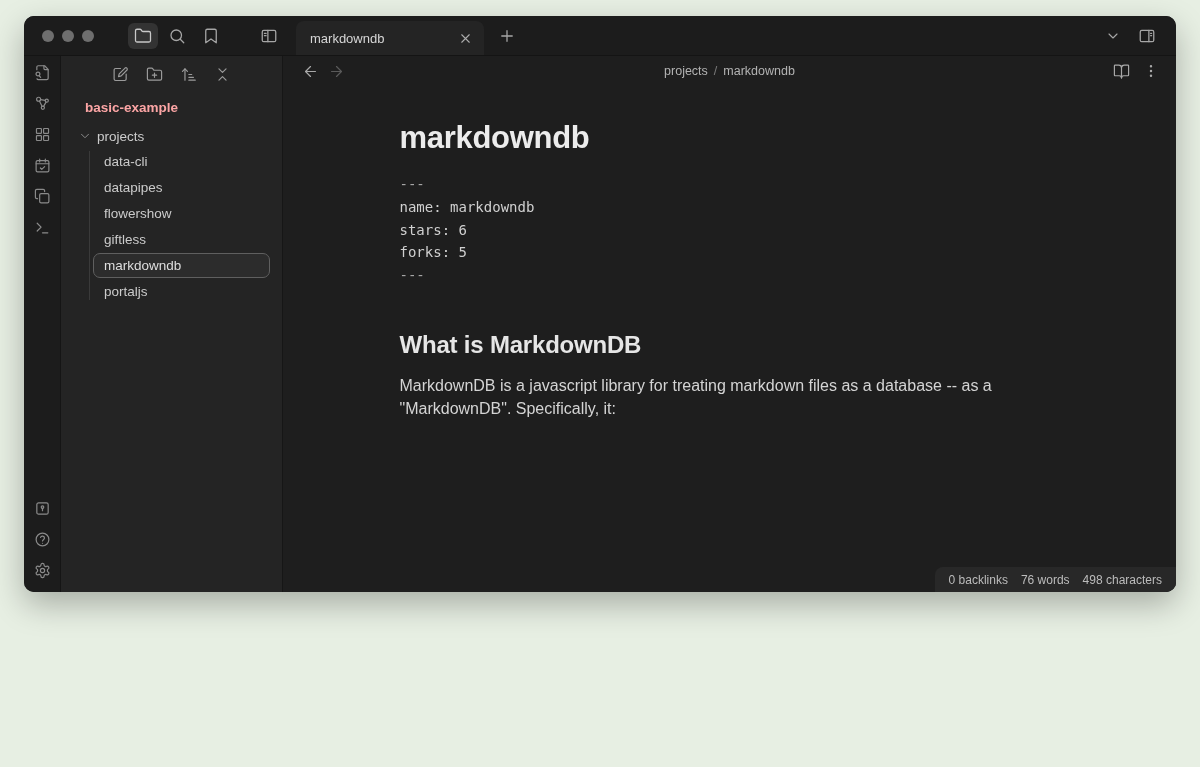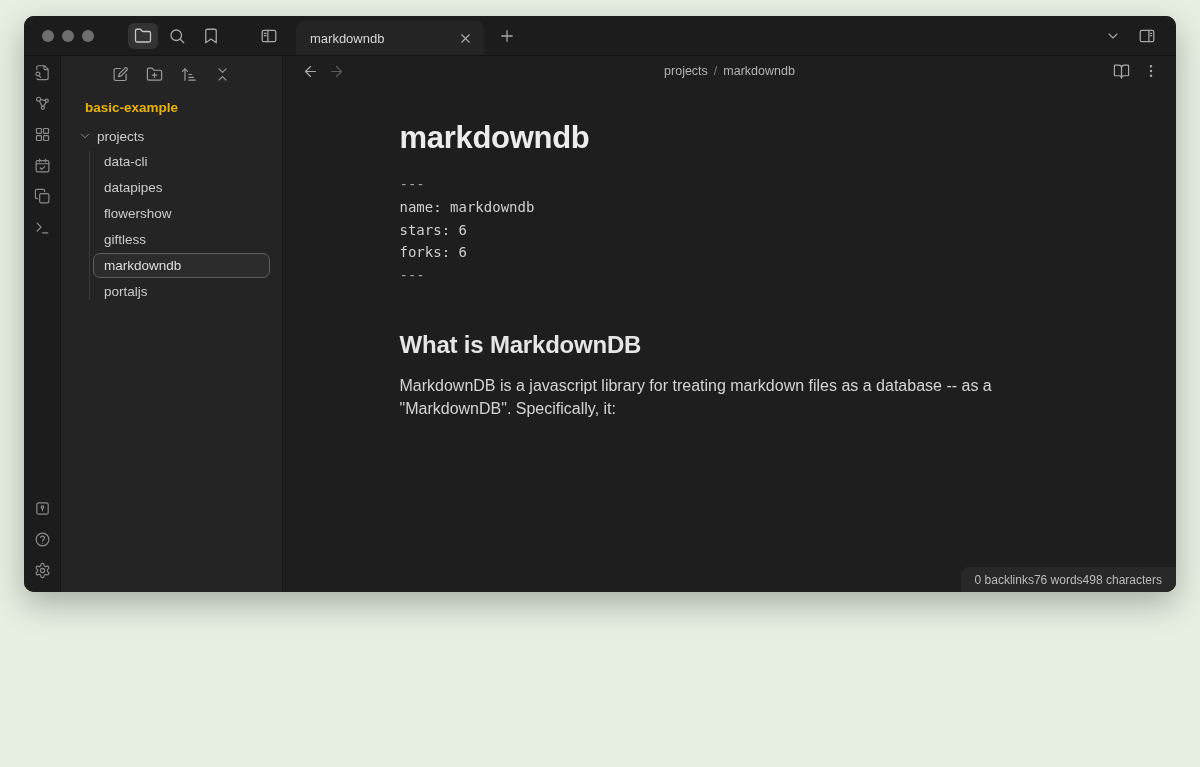--- a/index.html
+++ b/index.html
@@ -46,21 +46,21 @@
   .ribbon .grp { display:flex; flex-direction:column; align-items:center; gap:7px; }
   .ribbon .grp.bottom { margin-top:auto; }
   .rb-btn { width:24px; height:24px; display:flex; align-items:center; justify-content:center; color:#8a8a8a; border-radius:5px; }
   
   .explorer {
     width:222px; flex:0 0 auto; background:#242424; border-right:1px solid #161616;
     padding:4px 0 0 0; font-size:13.5px; color:#cccccc;
   }
   .ex-toolbar { display:flex; justify-content:center; gap:9px; margin-top:2px; }
   .ex-btn { width:25px; height:24px; display:flex; align-items:center; justify-content:center; color:#9a9a9a; border-radius:5px; }
-  .vault-name { font-weight:700; color:#eab308; font-size:13.5px; margin:14px 0 8px 24px; }
+  .vault-name { font-weight:700; color:#fca5a5; font-size:13.5px; margin:14px 0 8px 24px; }
   .folder-row { display:flex; align-items:center; height:26px; padding-left:16px; color:#cccccc; }
   .folder-row .chev { width:16px; height:16px; color:#8a8a8a; display:flex; align-items:center; justify-content:center; margin-right:4px; }
   .tree { position:relative; }
   .tree .guide { position:absolute; left:28px; top:2px; bottom:4px; width:1px; background:#3a3a3a; }
   .tree-item {
     height:25px; margin:0 12px 1px 32px; padding:0 10px; border-radius:7px;
     display:flex; align-items:center; color:#cbcbcb; border:1px solid transparent;
   }
   .tree-item.selected { background:#2c2c2c; border-color:#5f5f5f; color:#dedede; }
   
@@ -83,21 +83,21 @@
   .fm-cursor { background:#e2e2e2; color:#1e1e1e; border-radius:1px; }
   .note h2 { margin-top:44px; font-size:24px; font-weight:700; color:#e6e6e6; letter-spacing:-0.2px; }
   .note p { margin-top:15px; font-size:16px; line-height:23px; color:#d4d4d4; }
   .note ul { margin-top:24px; list-style:none; }
   .note li { position:relative; padding-left:16px; font-size:15.5px; line-height:23px; color:#d4d4d4; }
   .note li::before { content:"•"; position:absolute; left:0; top:0; color:#8b8b8b; }
   
   .status-bar {
     position:absolute; right:0; bottom:0; height:25px;
     background:#282828; border-radius:8px 0 0 0;
-    display:flex; align-items:center; padding:0 14px;
+    display:flex; align-items:center; gap:13px; padding:0 14px;
     font-size:12px; color:#bcbcbc;
   }
   .icon svg { display:block; }
 </style>
 </head>
 <body style="background: rgb(231, 239, 227);">
 
 <div class="window">
 
   <div class="titlebar">
@@ -417,21 +417,21 @@
             </div>
           </div>
       </div>
       <div class="content">
         <div class="note">
           <h1>markdowndb</h1>
           <div class="frontmatter" id="frontmatter">
               <div class="fm-line delim">---</div>
               <div class="fm-line">name: markdowndb</div>
               <div class="fm-line">stars: 6</div>
-              <div class="fm-line">forks: 6</div>
+              <div class="fm-line">forks: 5</div>
               <div class="fm-line delim">---</div>
             </div>
           <h2>What is MarkdownDB</h2>
           <p>MarkdownDB is a javascript library for treating markdown files as a database -- as a "MarkdownDB". Specifically, it:</p>
         </div>
       </div>
     </div>
   </div>
 
   <div class="status-bar" id="status-bar">

